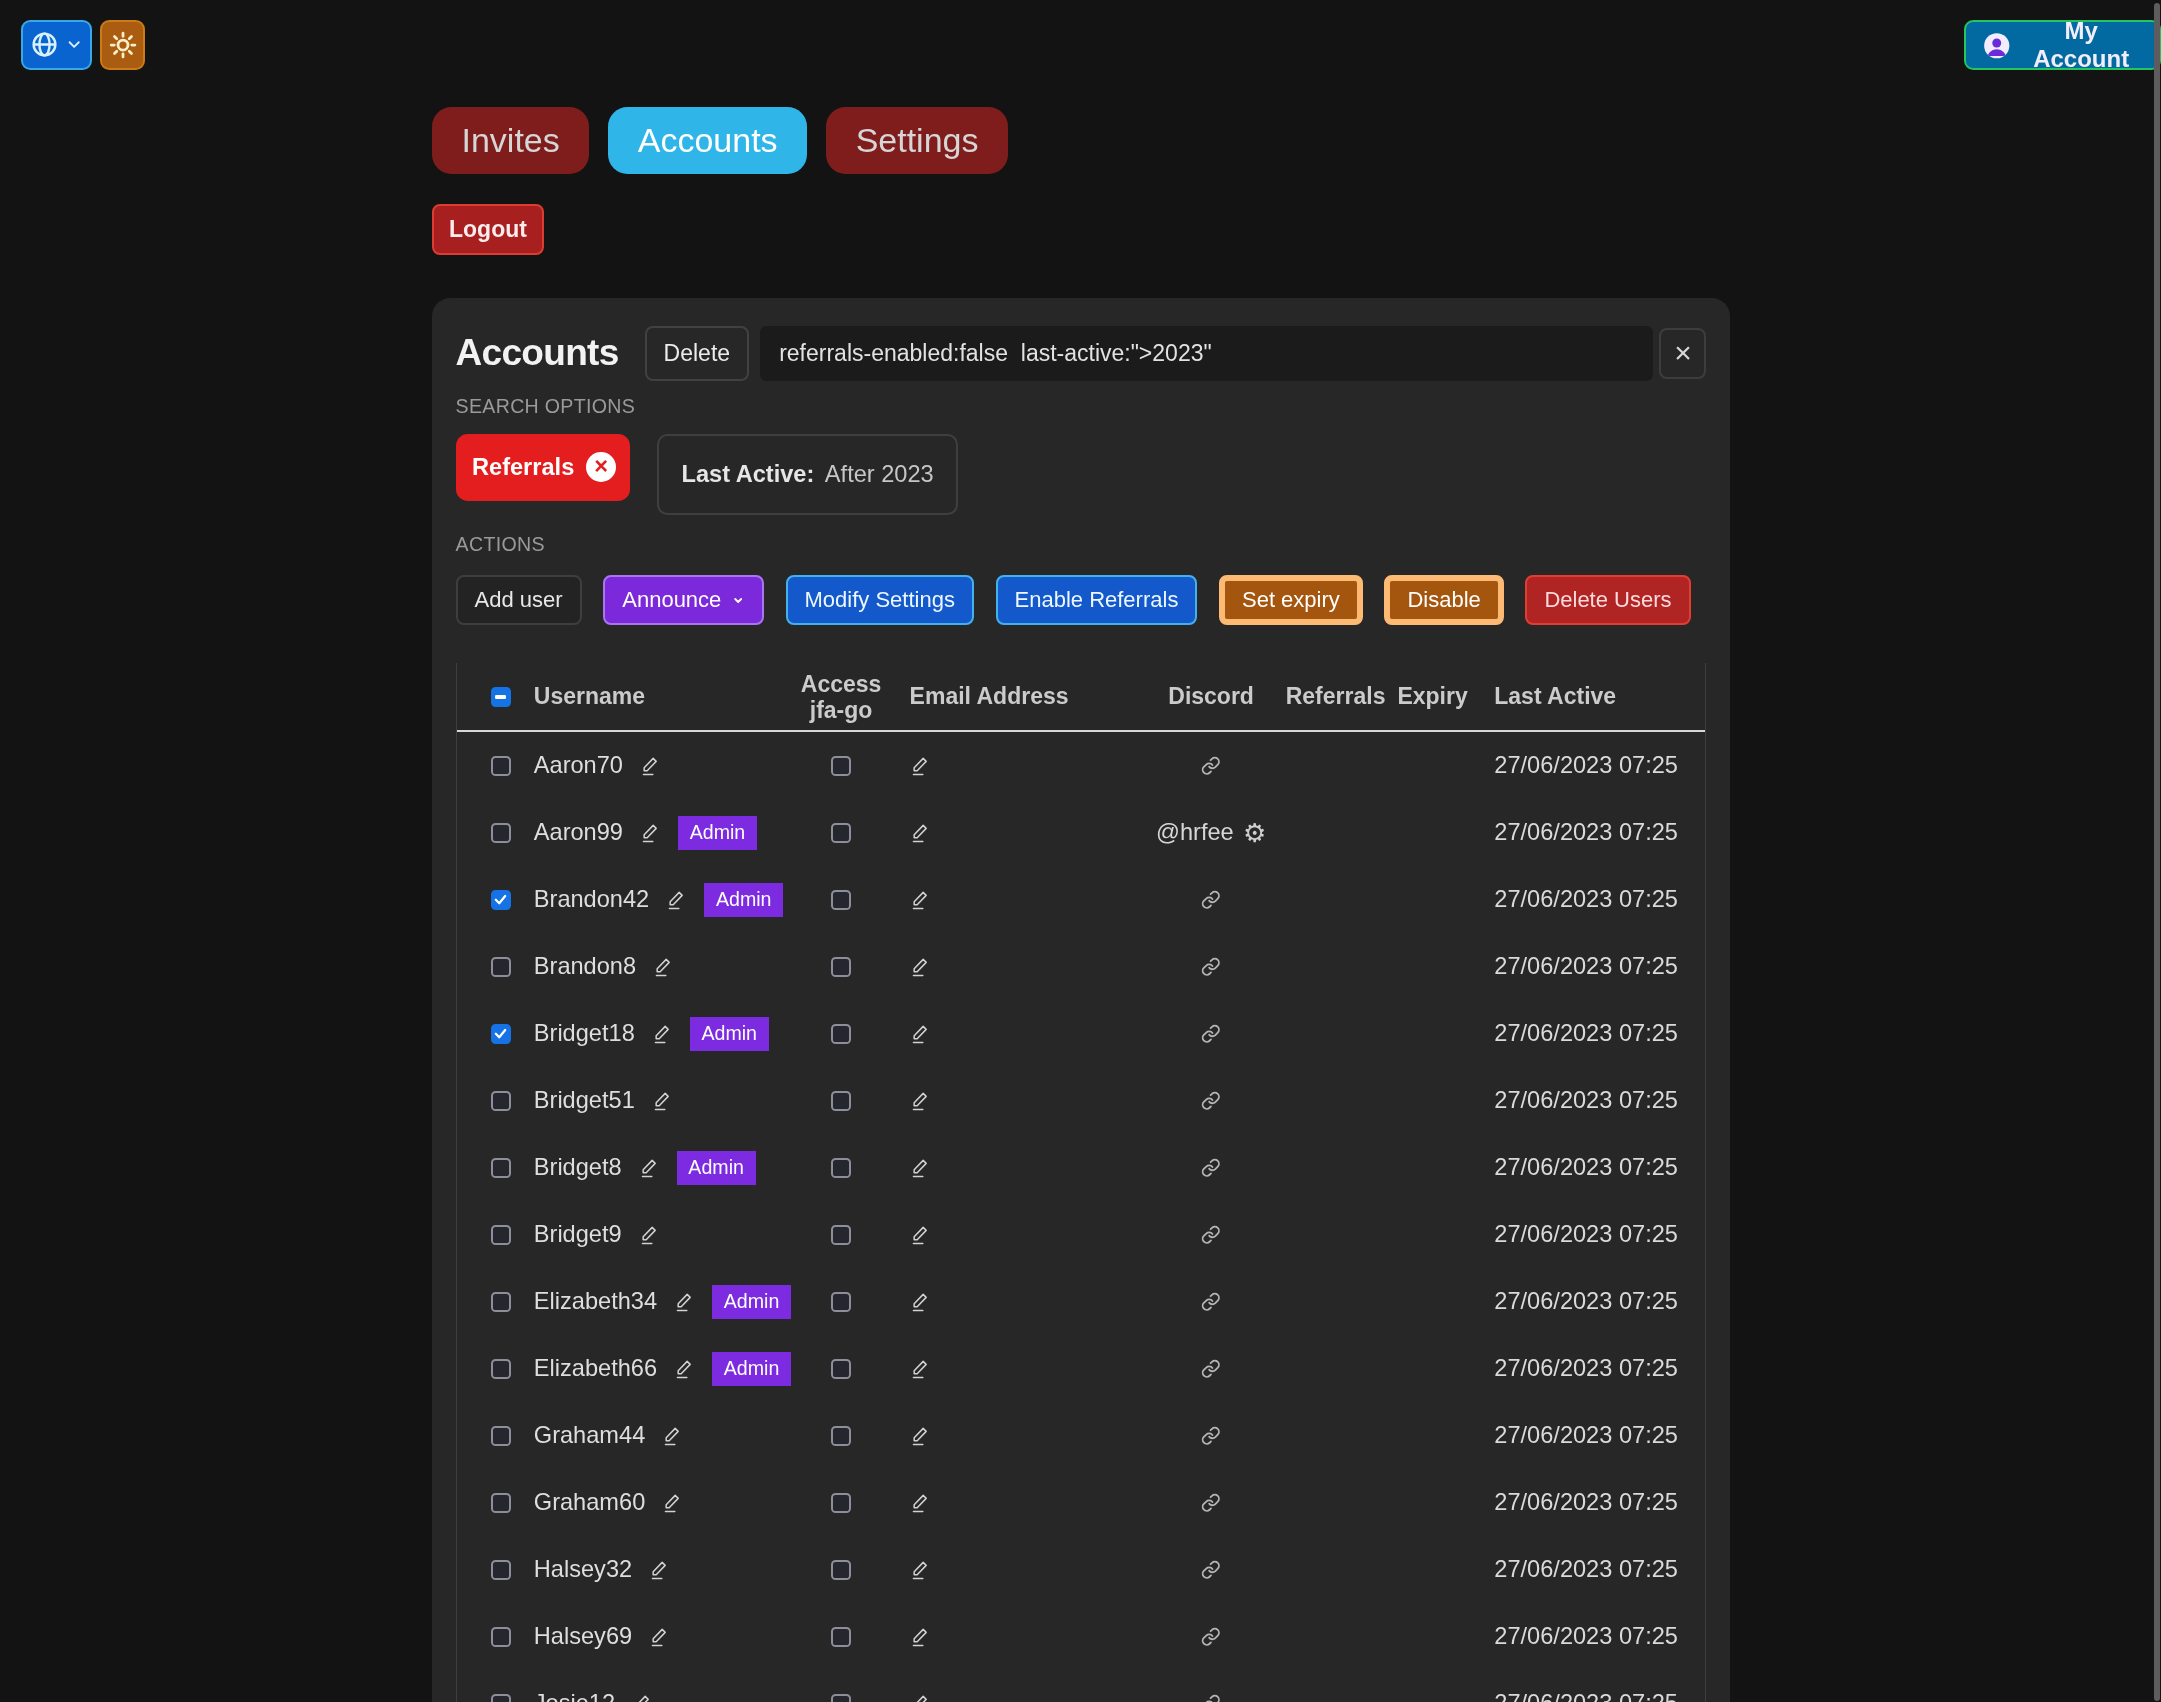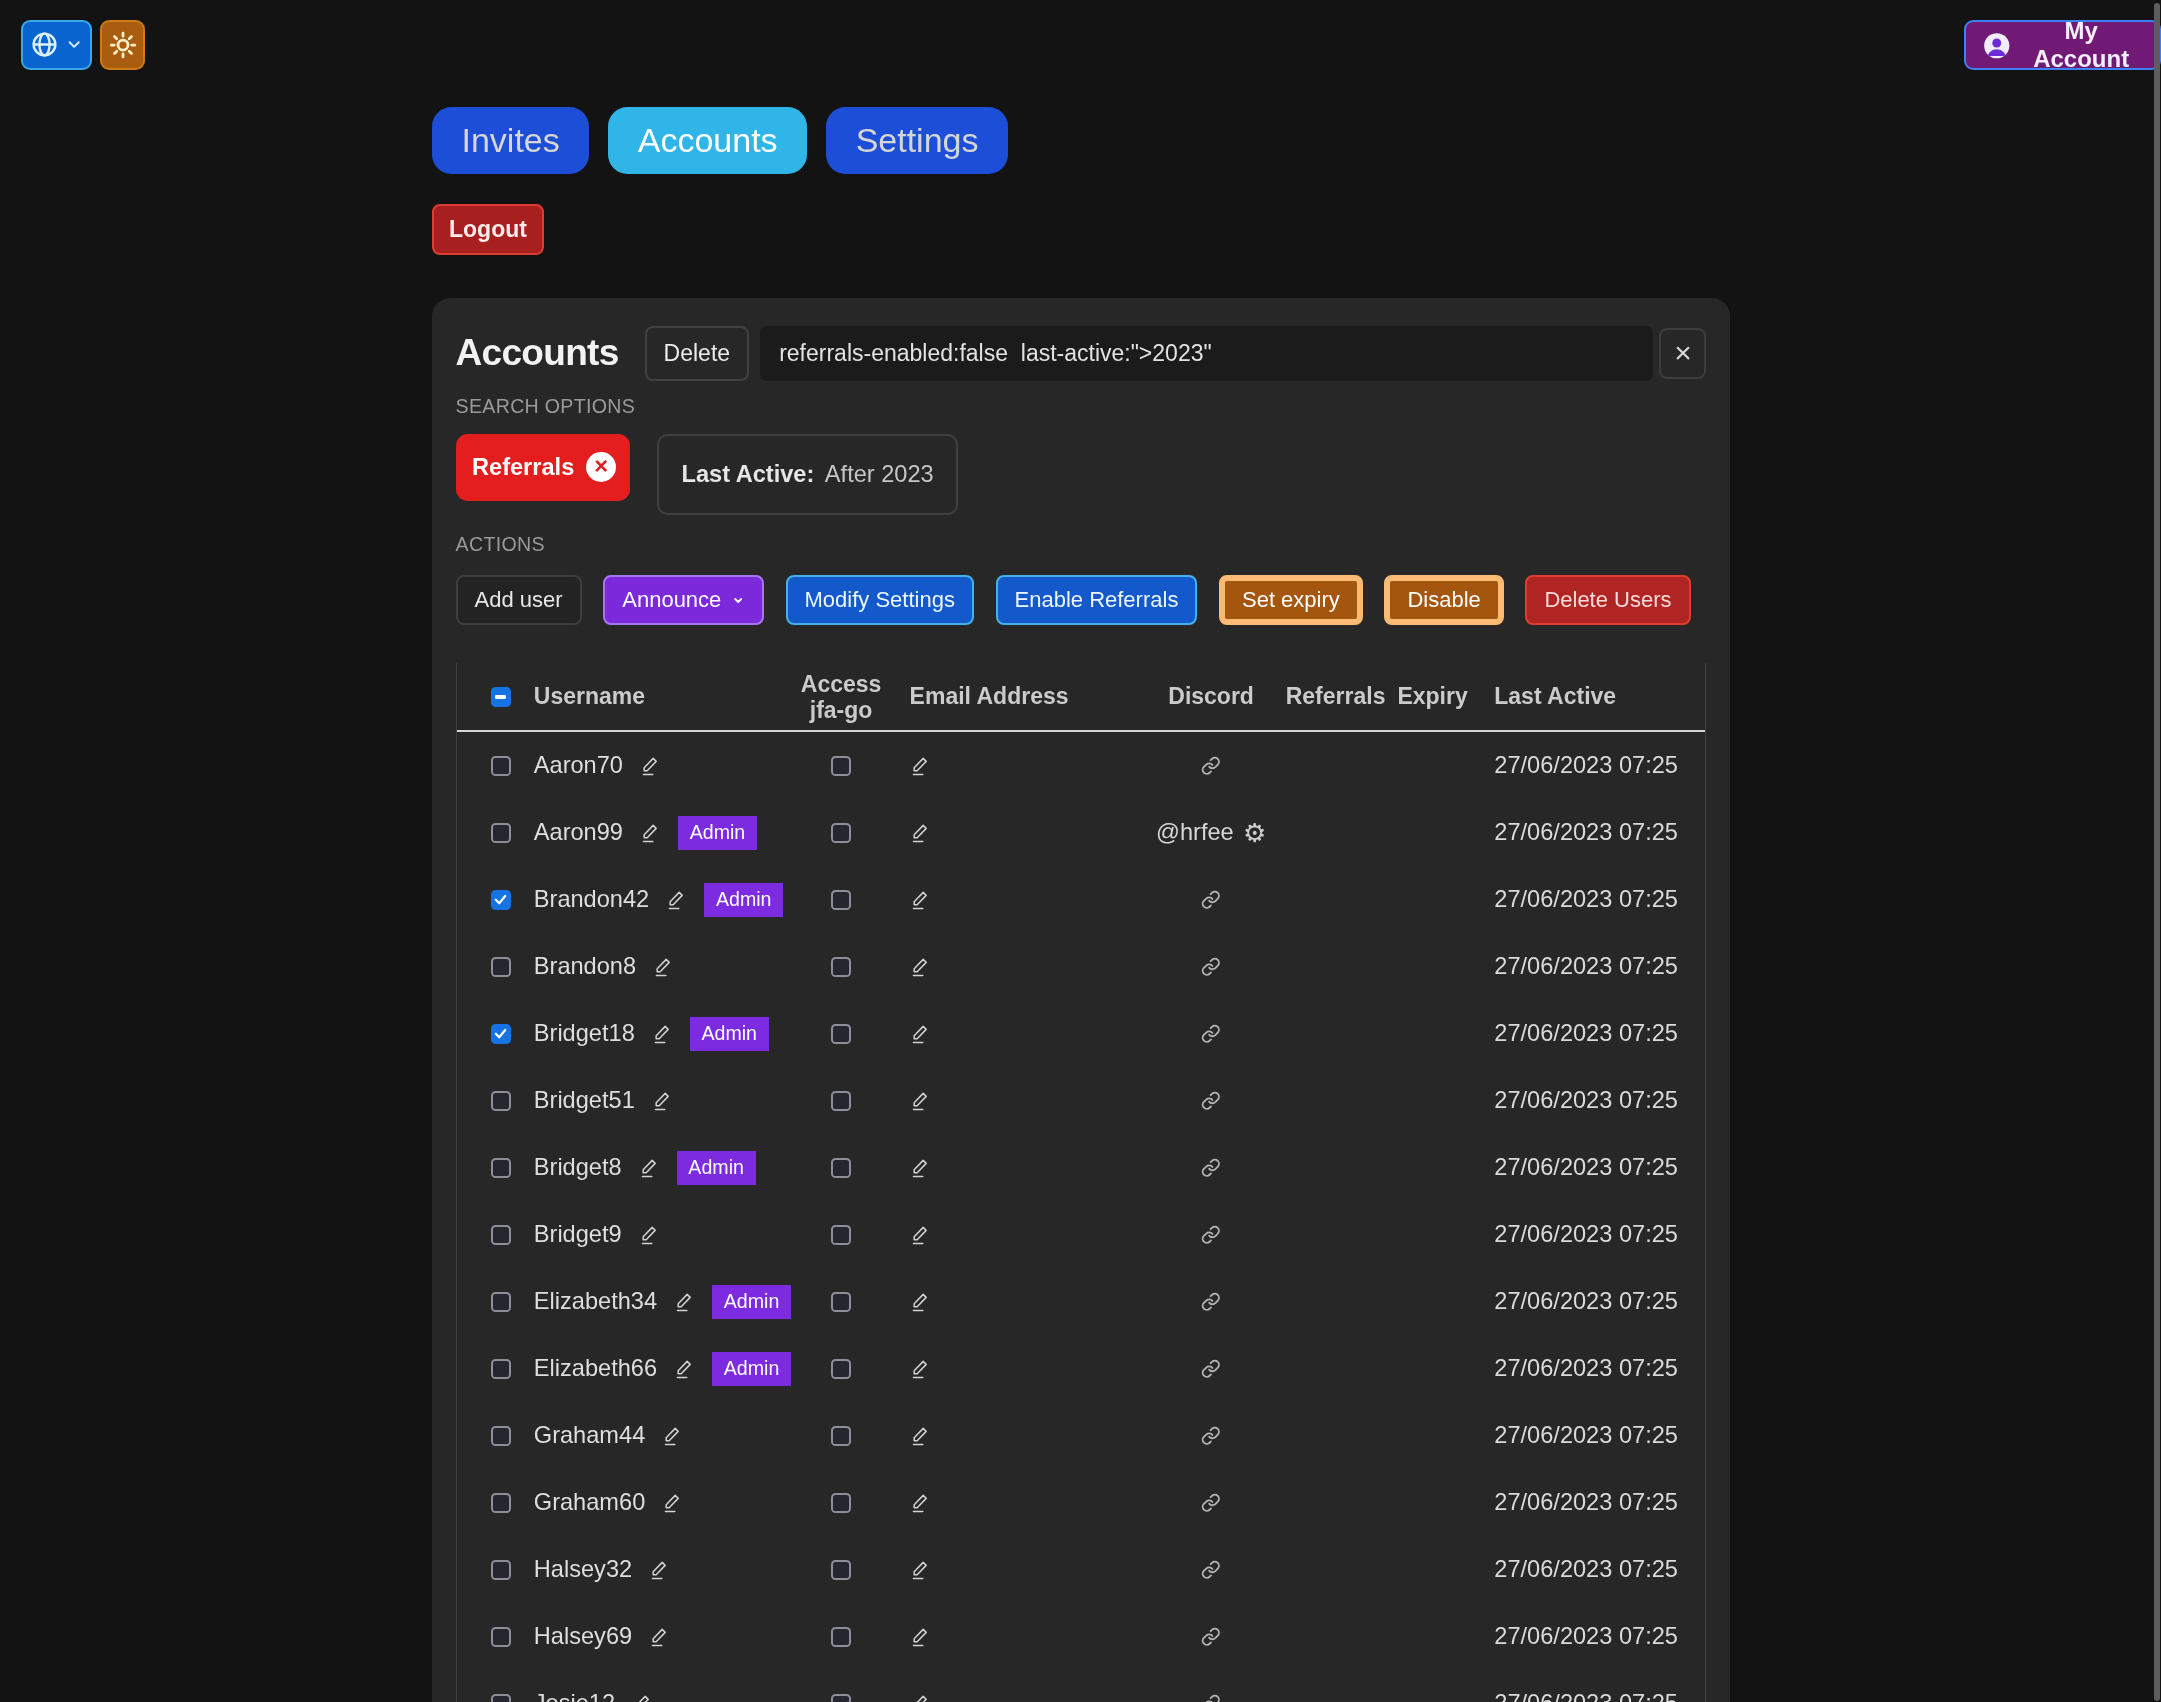--- a/index.html
+++ b/index.html
@@ -18,29 +18,29 @@
     position: absolute; display: flex; align-items: center; justify-content: center;
     gap: 6.5px; border-radius: 9.2px; cursor: pointer;
   }
   .lang-btn   { left: 21px;  top: 19.6px; width: 71px; height: 50px;
                 background: #0a64cf; border: 2px solid #38a9e6; }
   .theme-btn  { left: 100px; top: 19.6px; width: 45px;  height: 50px;
                 background: #aa5c10; border: 2px solid #cc7b15; }
   .account-btn{
     position: absolute; left: 1964px; top: 20.3px; height: 50px; padding: 0 17px;
     display: flex; align-items: center; gap: 9.8px;
-    background: #701a75; border: 2px solid #3b82f6; border-radius: 9.2px;
+    background: #0369a1; border: 2px solid #22c55e; border-radius: 9.2px;
     color: #f3eefb; font-size: 24px; font-weight: 600; cursor: pointer;
   }
 
   
   .tabs { position: absolute; left: 432px; top: 107px; display: flex; gap: 19px; }
   .tab {
     height: 67px; padding: 0 29.5px; border: none; border-radius: 19.6px;
-    background: #1d4ed8; color: #d6d6d6;
+    background: #7f1d1d; color: #d6d6d6;
     font-family: inherit; font-size: 34px; font-weight: 500; cursor: pointer;
     display: flex; align-items: center;
   }
   .tab.active { background: #30b5e8; color: #ffffff; }
 
   .logout-btn {
     position: absolute; left: 432px; top: 204px; height: 51px; padding: 0 15px;
     background: #a81f1f; border: 2px solid #dc3c31; border-radius: 7.9px;
     color: #fdecec; font-family: inherit; font-size: 23px; cursor: pointer; font-weight: bold;
   }

